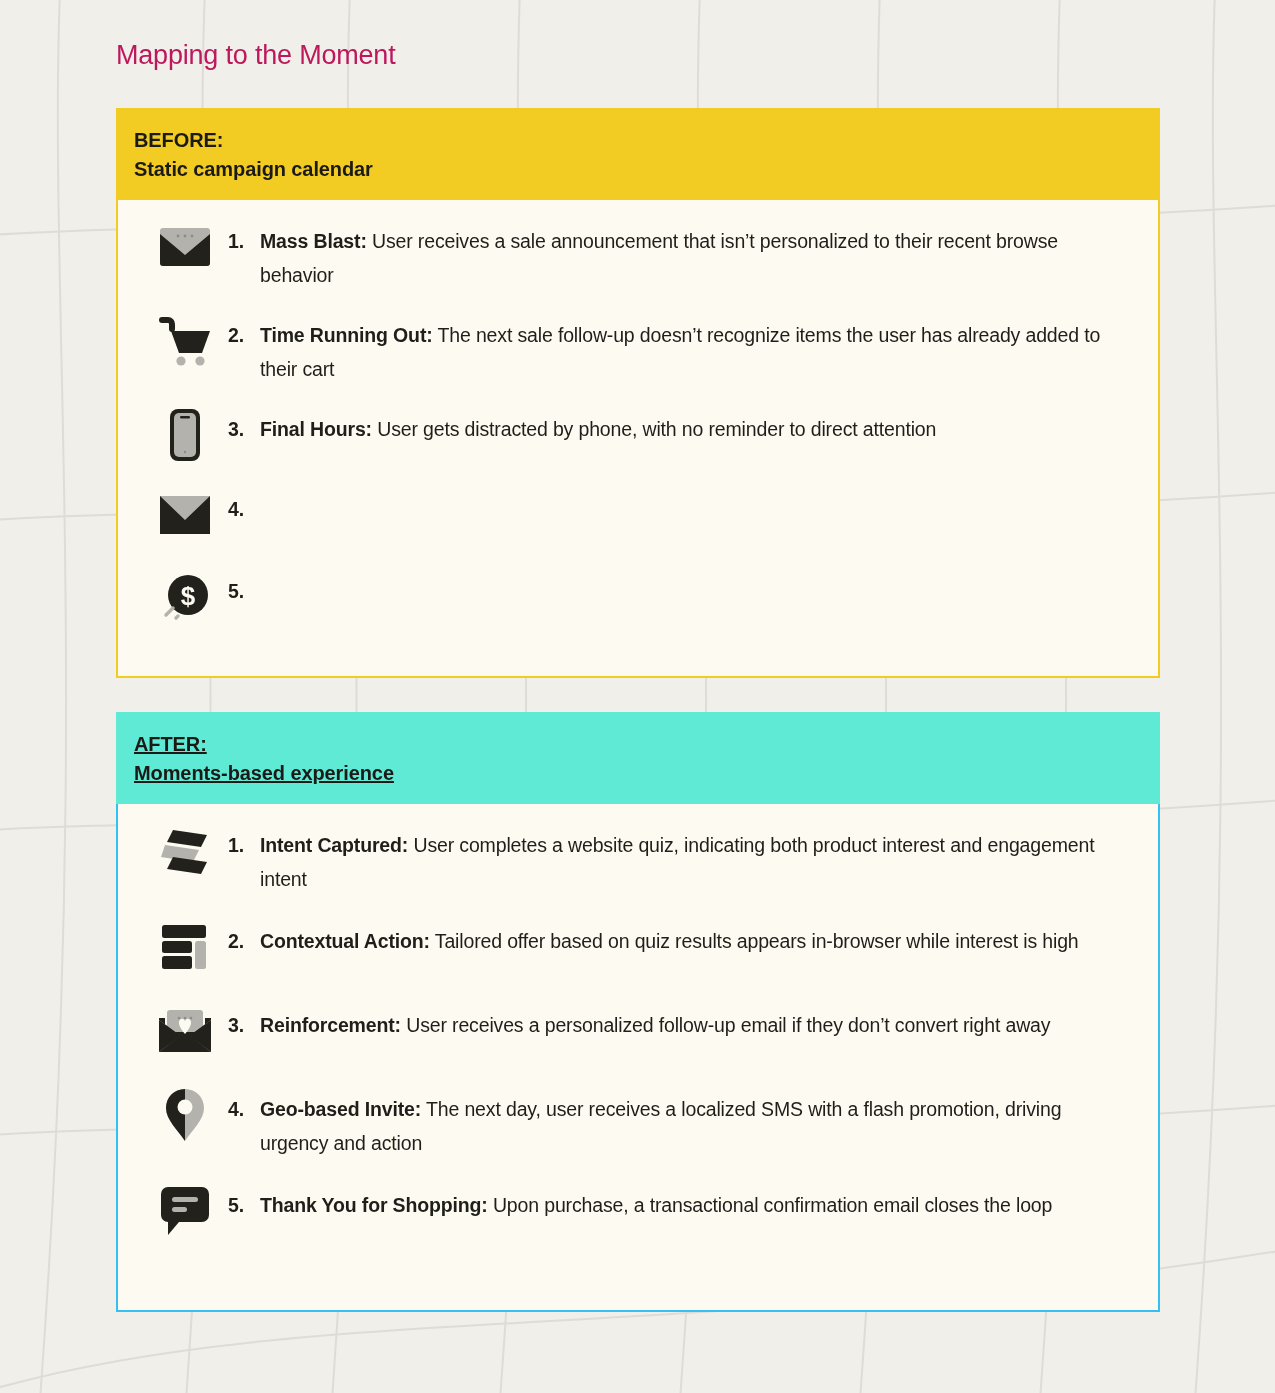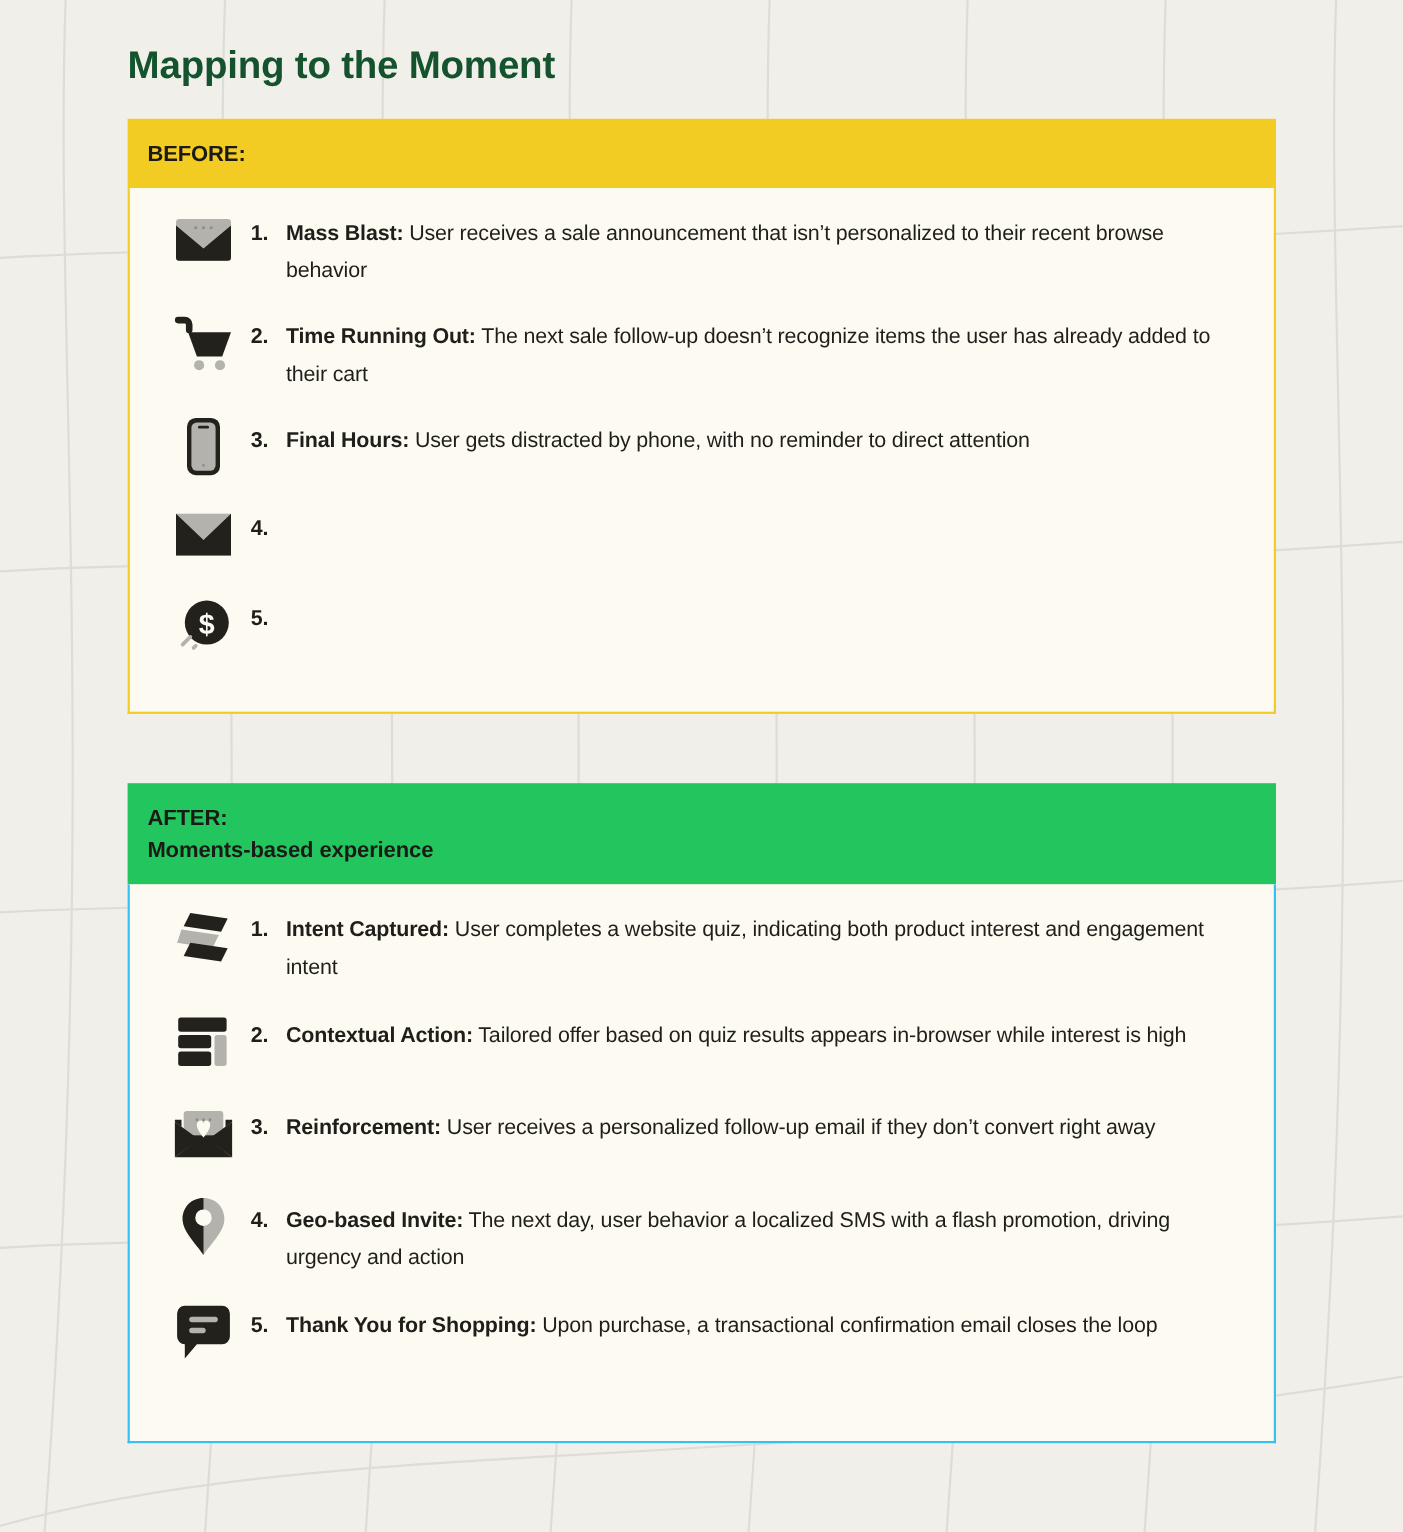--- a/index.html
+++ b/index.html
@@ -21,23 +21,23 @@
     inset: 0;
     z-index: 0;
     pointer-events: none;
   }
 
   
   #page-title {
     position: absolute;
     left: 116px;
     top: 40px;
-    font-size: 35px;
-    font-weight: bold;
-    color: #14532d;
+    font-size: 27px;
+    font-weight: normal;
+    color: #be185d;
     letter-spacing: -0.2px;
     z-index: 3;
   }
 
   
   .panel {
     position: absolute;
     left: 116px;
     width: 1044px;
     z-index: 2;
@@ -49,21 +49,21 @@
   .panel-header {
     box-sizing: border-box;
     padding: 18px 0 16px 18px;
     color: #1b1a16;
     font-size: 20px;
     font-weight: bold;
     line-height: 1.45;
     letter-spacing: -0.1px;
   }
   #panel-before .panel-header { background: #f2cc22; }
-  #panel-after  .panel-header { background: #22c55e; }
+  #panel-after  .panel-header { background: #5eead4; text-decoration: underline; }
 
   .panel-body {
     box-sizing: border-box;
     background: #fdfbf1;
     padding: 14px 24px 22px 24px;
   }
   #panel-before .panel-body {
     border: 2px solid #f2cc22;
     border-top: none;
     min-height: 478px;
@@ -137,20 +137,21 @@
     <path d="M 1060 -10 C 1048 300 1092 700 1040 1400"></path>
     <path d="M 1215 -10 C 1203 300 1247 700 1195 1400"></path>
   </g>
 </svg>
 
 <div id="page-title">Mapping to the Moment</div>
 
 <section class="panel" id="panel-before">
   <div class="panel-header">
     <div>BEFORE:</div>
+    <div>Static campaign calendar</div>
   </div>
   <div class="panel-body">
 
     <div class="step s1">
       <div class="step-icon">
         <svg width="54" height="44" viewBox="0 0 54 44">
           <rect x="2" y="3" width="50" height="38" rx="3" fill="#b3b2ac"></rect>
           <path d="M2 9 L27 30 L52 9 L52 38 a3 3 0 0 1 -3 3 L5 41 a3 3 0 0 1 -3 -3 Z" fill="#23211c"></path>
           <g fill="#8d8c86">
             <circle cx="20" cy="11" r="1.4"></circle>
@@ -287,21 +288,21 @@
     <div class="step s4">
       <div class="step-icon">
         <svg width="42" height="56" viewBox="0 0 42 56">
           <path d="M21 2 C10 2 2 10.5 2 21 C2 33 14 43 21 54 C28 43 40 33 40 21 C40 10.5 32 2 21 2 Z" fill="#b3b2ac"></path>
           <path d="M21 2 C10 2 2 10.5 2 21 C2 33 14 43 21 54 L21 2 Z" fill="#23211c"></path>
           <circle cx="21" cy="20" r="7.5" fill="#fdfbf1"></circle>
         </svg>
       </div>
       <div class="step-text">
         <span class="step-num">4.</span>
-        <span class="step-body"><span class="step-label">Geo-based Invite:</span><span> The next day, user behavior a localized SMS with a flash promotion, driving urgency and action</span></span>
+        <span class="step-body"><span class="step-label">Geo-based Invite:</span><span> The next day, user receives a localized SMS with a flash promotion, driving urgency and action</span></span>
       </div>
     </div>
 
     <div class="step s5">
       <div class="step-icon">
         <svg width="52" height="52" viewBox="0 0 52 52">
           <path d="M9 2 L43 2 a7 7 0 0 1 7 7 L50 30 a7 7 0 0 1 -7 7 L20 37 L9 50 L9 37 a7 7 0 0 1 -7 -7 L2 9 a7 7 0 0 1 7 -7 Z" fill="#23211c"></path>
           <rect x="13" y="12" width="26" height="5" rx="2.5" fill="#b3b2ac"></rect>
           <rect x="13" y="22" width="15" height="5" rx="2.5" fill="#b3b2ac"></rect>
         </svg>

